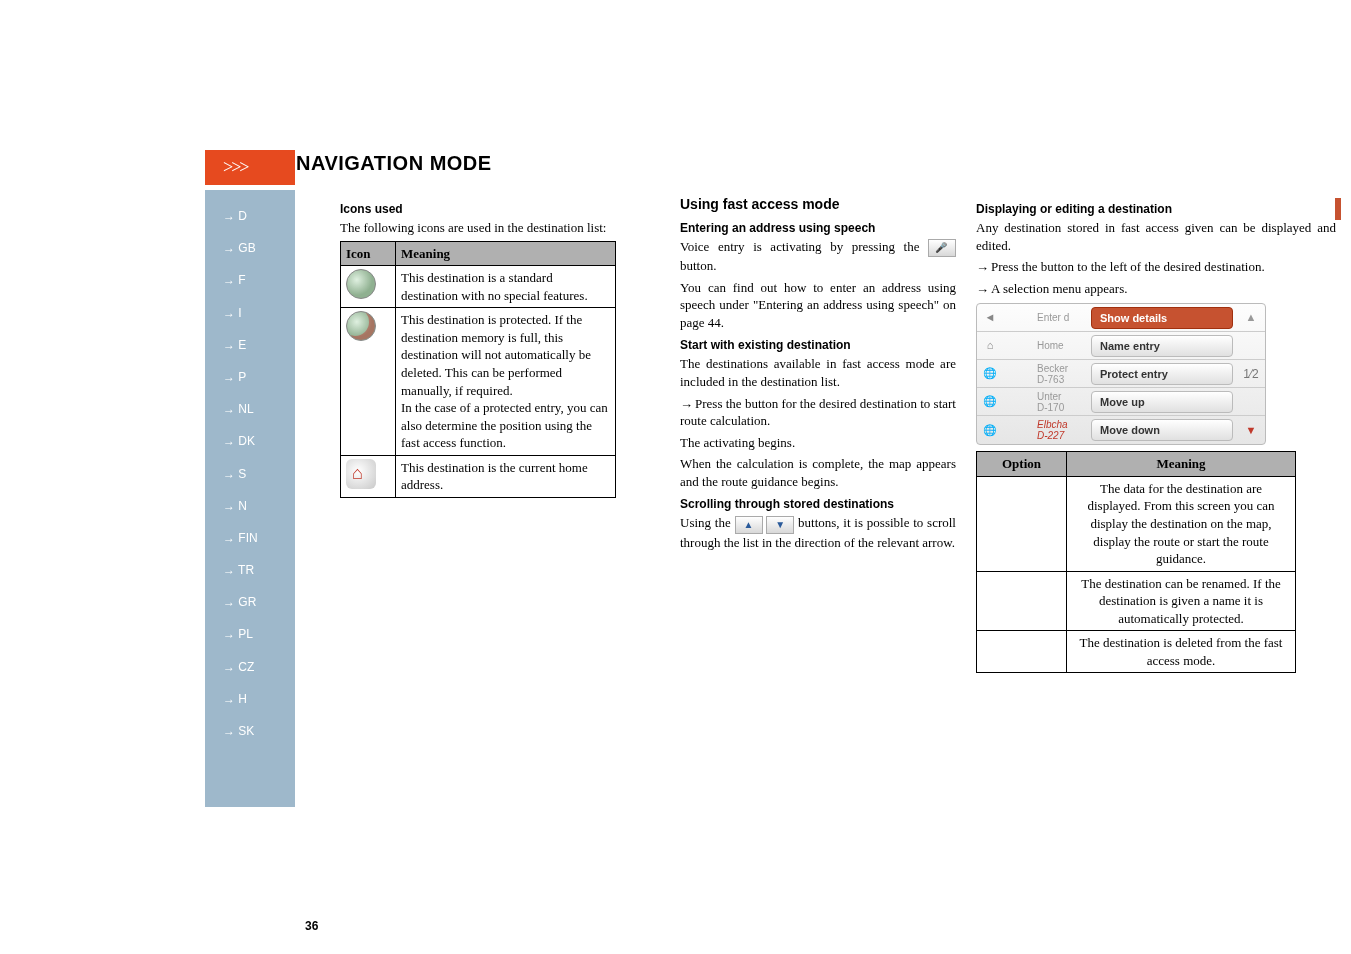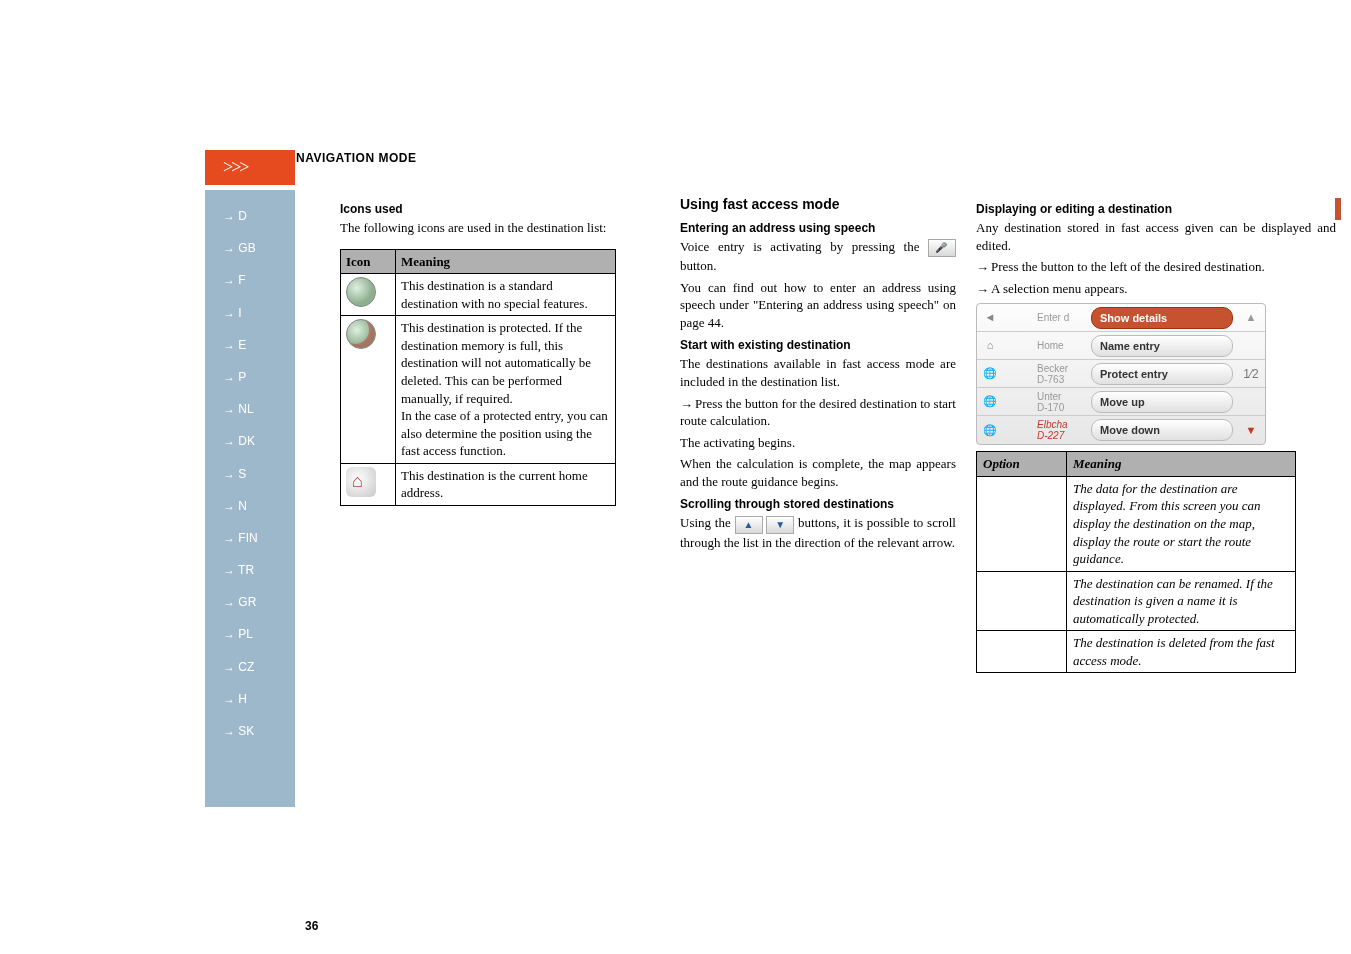--- a/index.html
+++ b/index.html
@@ -26,21 +26,21 @@
     text-align: left;
     padding-left: 18px;
     line-height: 35px;
     letter-spacing: -2px;
   }
   .title-bar {
     position: absolute;
     left: 296px;
     top: 150px;
     font-family: Verdana, Arial, sans-serif;
-    font-size: 12px;
+    font-size: 20px;
     font-weight: bold;
     letter-spacing: 0.5px;
   }
   .sidebar {
     position: absolute;
     left: 205px;
     top: 190px;
     width: 90px;
     background: #9eb8cb;
     padding-top: 10px;
@@ -72,21 +72,21 @@
     font-family: Verdana, Arial, sans-serif;
     font-size: 12px;
     font-weight: bold;
     margin-top: 6px;
     margin-bottom: 2px;
   }
   p { text-align: justify; margin-bottom: 4px; }
   table.icon-table {
     border-collapse: collapse;
     width: 100%;
-    margin-top: 12px;
+    margin-top: 4px;
     border-radius: 22px;
   }
   table.icon-table th, table.icon-table td {
     border: 1px solid #000;
     padding: 3px 5px;
     text-align: left;
     vertical-align: top;
   }
   table.icon-table th {
     background: #b0b0b0;
@@ -142,21 +142,21 @@
   .device-menu .row:last-child { border-bottom: none; }
   .device-menu .c1 { width: 26px; text-align: center; color: #888; }
   .device-menu .c2 { width: 52px; color: #999; font-size: 10px; padding-left: 2px; line-height: 1.1; margin-left: 32px; }
   .device-menu .c2 .red { color: #c0392b; font-style: italic; }
   .device-menu .c3 {
     flex: 1;
     background: linear-gradient(#fff,#e0e0e0);
     height: 22px;
     margin: 3px 4px;
     padding: 3px 8px;
-    border-radius: 10px;
+    border-radius: 4px;
     border: 1px solid #bbb;
     font-weight: bold;
     color: #333;
   }
   .device-menu .c3.sel { background: #c65230; color: #fff; border-color: #a0300f; }
   .device-menu .c4 { width: 28px; text-align: center; color: #999; }
   .device-menu .c4.red { color: #c0392b; }
   .red-thumb {
     position: absolute;
     right: 5px;
@@ -167,22 +167,21 @@
   }
   table.opt-table {
     border-collapse: collapse;
     width: 320px;
     margin-top: 6px;
   }
   table.opt-table th, table.opt-table td {
     border: 1px solid #000;
     padding: 3px 6px;
     vertical-align: top;
-    text-align: left;
-    font-style: italic;
+    text-align: center;
   }
   table.opt-table th { background: #b0b0b0; font-weight: bold; }
   table.opt-table td.optcol { width: 90px; }
   .pagenum {
     position: absolute;
     left: 305px;
     bottom: 20px;
     font-family: Verdana, Arial, sans-serif;
     font-size: 12px;
     font-weight: bold;

